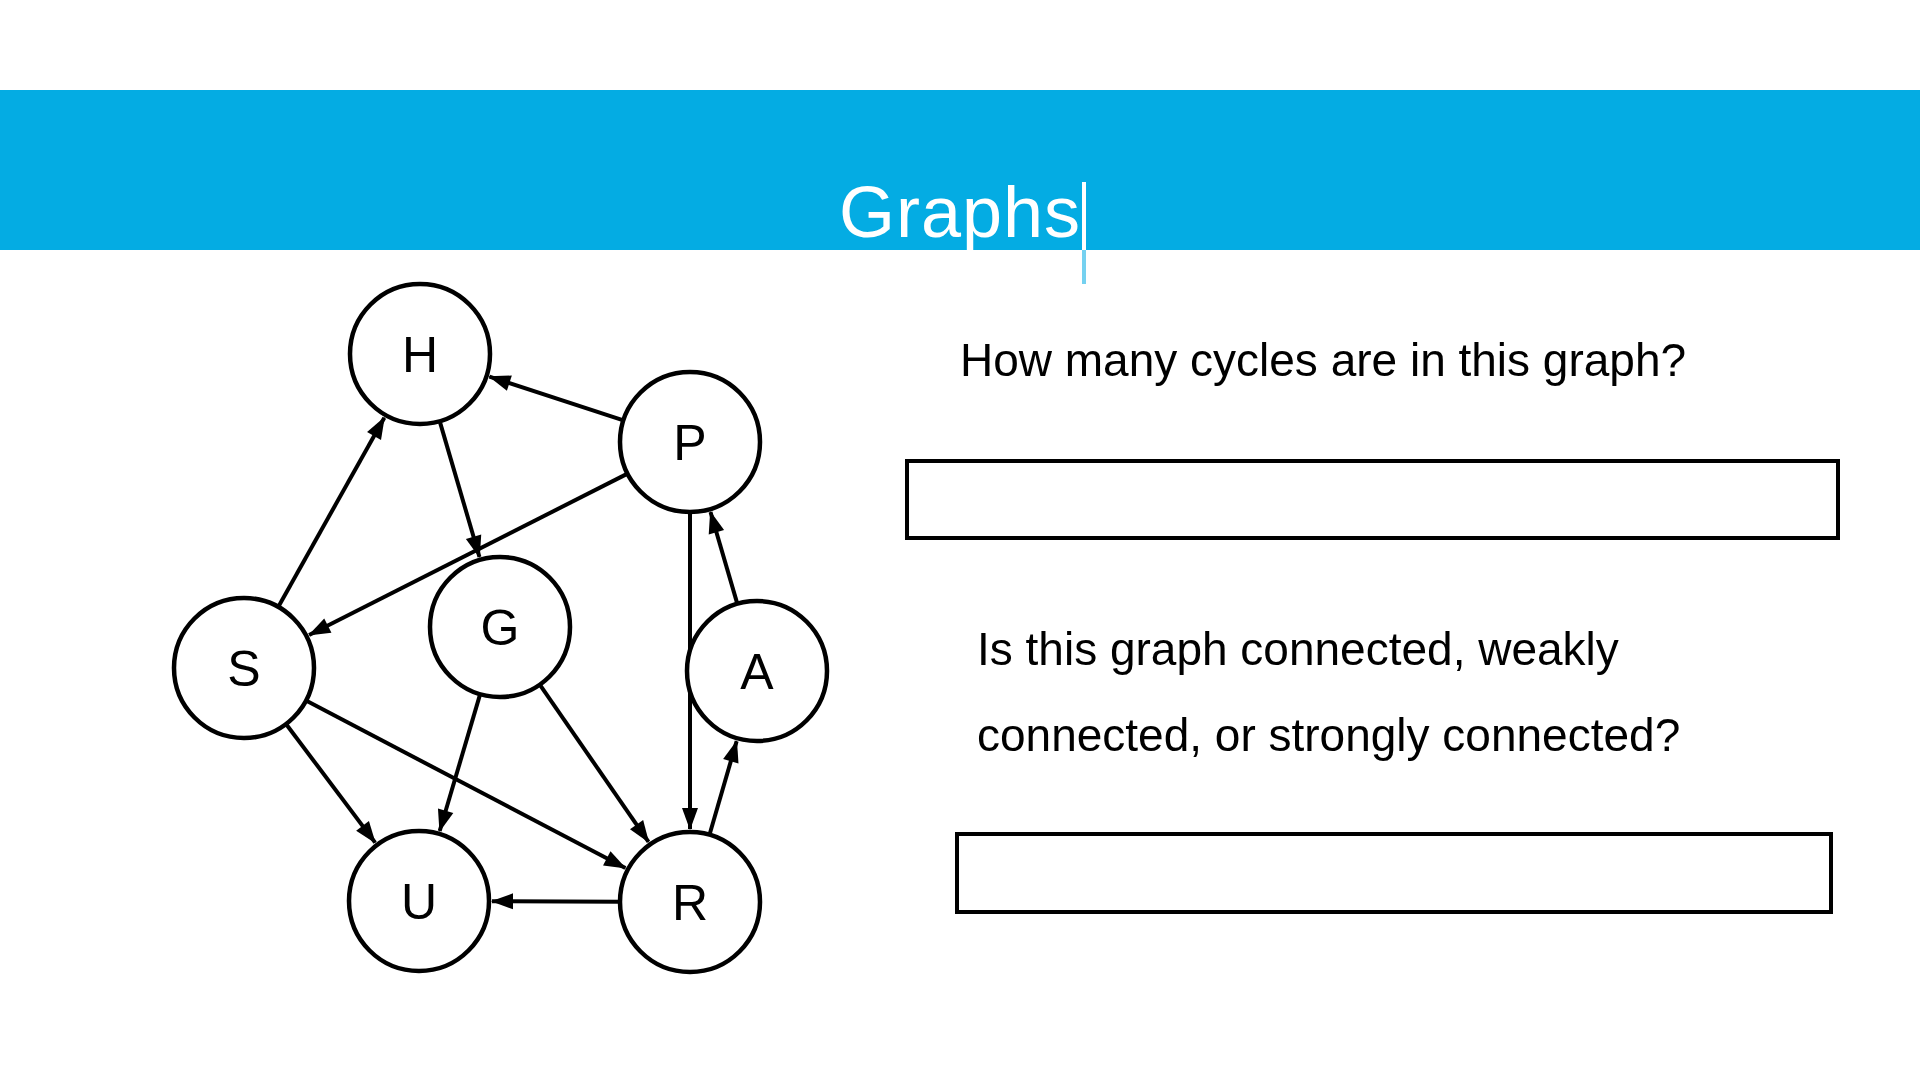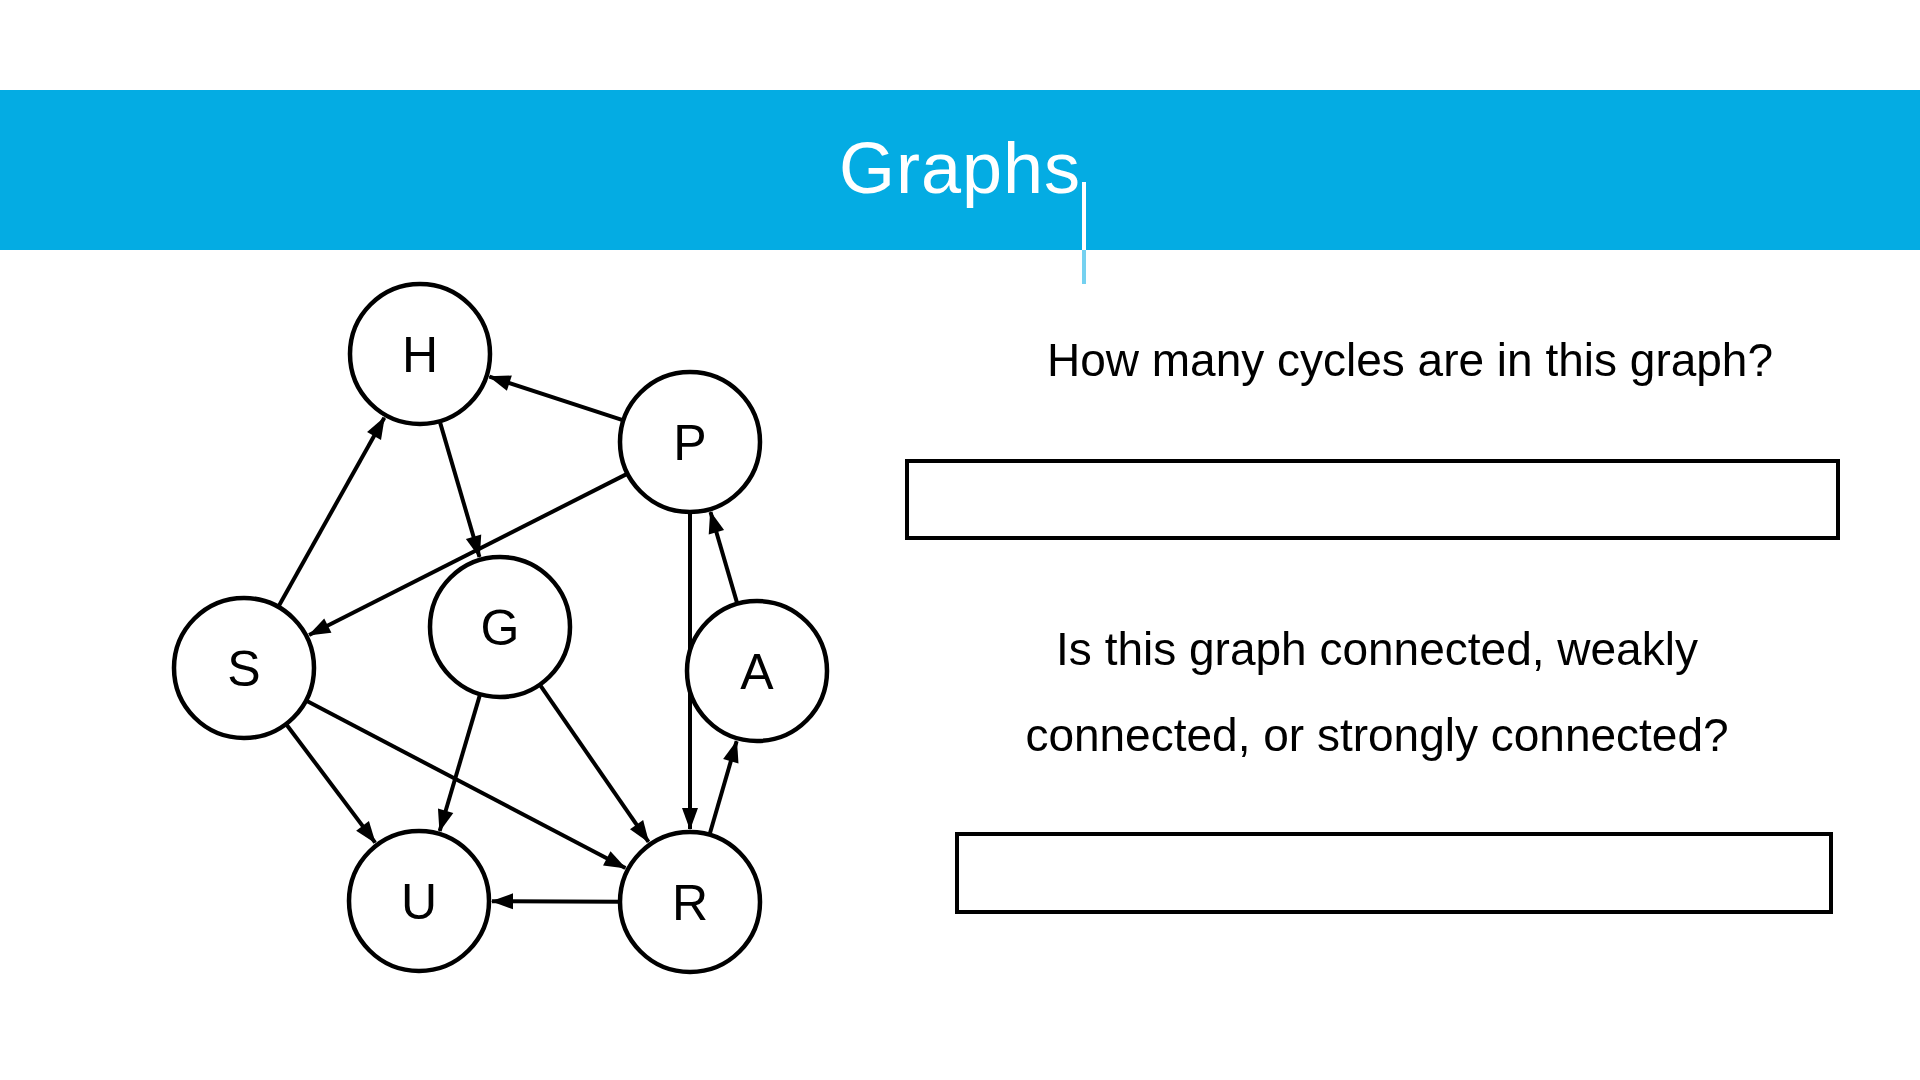--- a/index.html
+++ b/index.html
@@ -17,21 +17,21 @@
   }
   
   .title-bar {
     position: absolute;
     left: 0;
     top: 90px;
     width: 1920px;
     height: 160px;
     background: var(--header-bg, #04ACE3);
     display: flex;
-    align-items: center;
+    align-items: flex-end;
     justify-content: center;
   }
   .title-text {
     color: var(--header-text, #ffffff);
     font-size: 72px;
     font-weight: 400;
     letter-spacing: 1px;
     line-height: 1;
     transform: translateY(-2px);
   }
@@ -58,21 +58,20 @@
     top: 0;
     width: 1920px;
     height: 1080px;
   }
   
   .question {
     position: absolute;
     color: var(--ink, #000000);
     font-size: 46px;
     line-height: 86px;
-    text-align: center;
   }
   .question-1 {
     left: 960px;
     top: 317px;
     width: 900px;
   }
   .question-2 {
     left: 977px;
     top: 606px;
     width: 800px;

